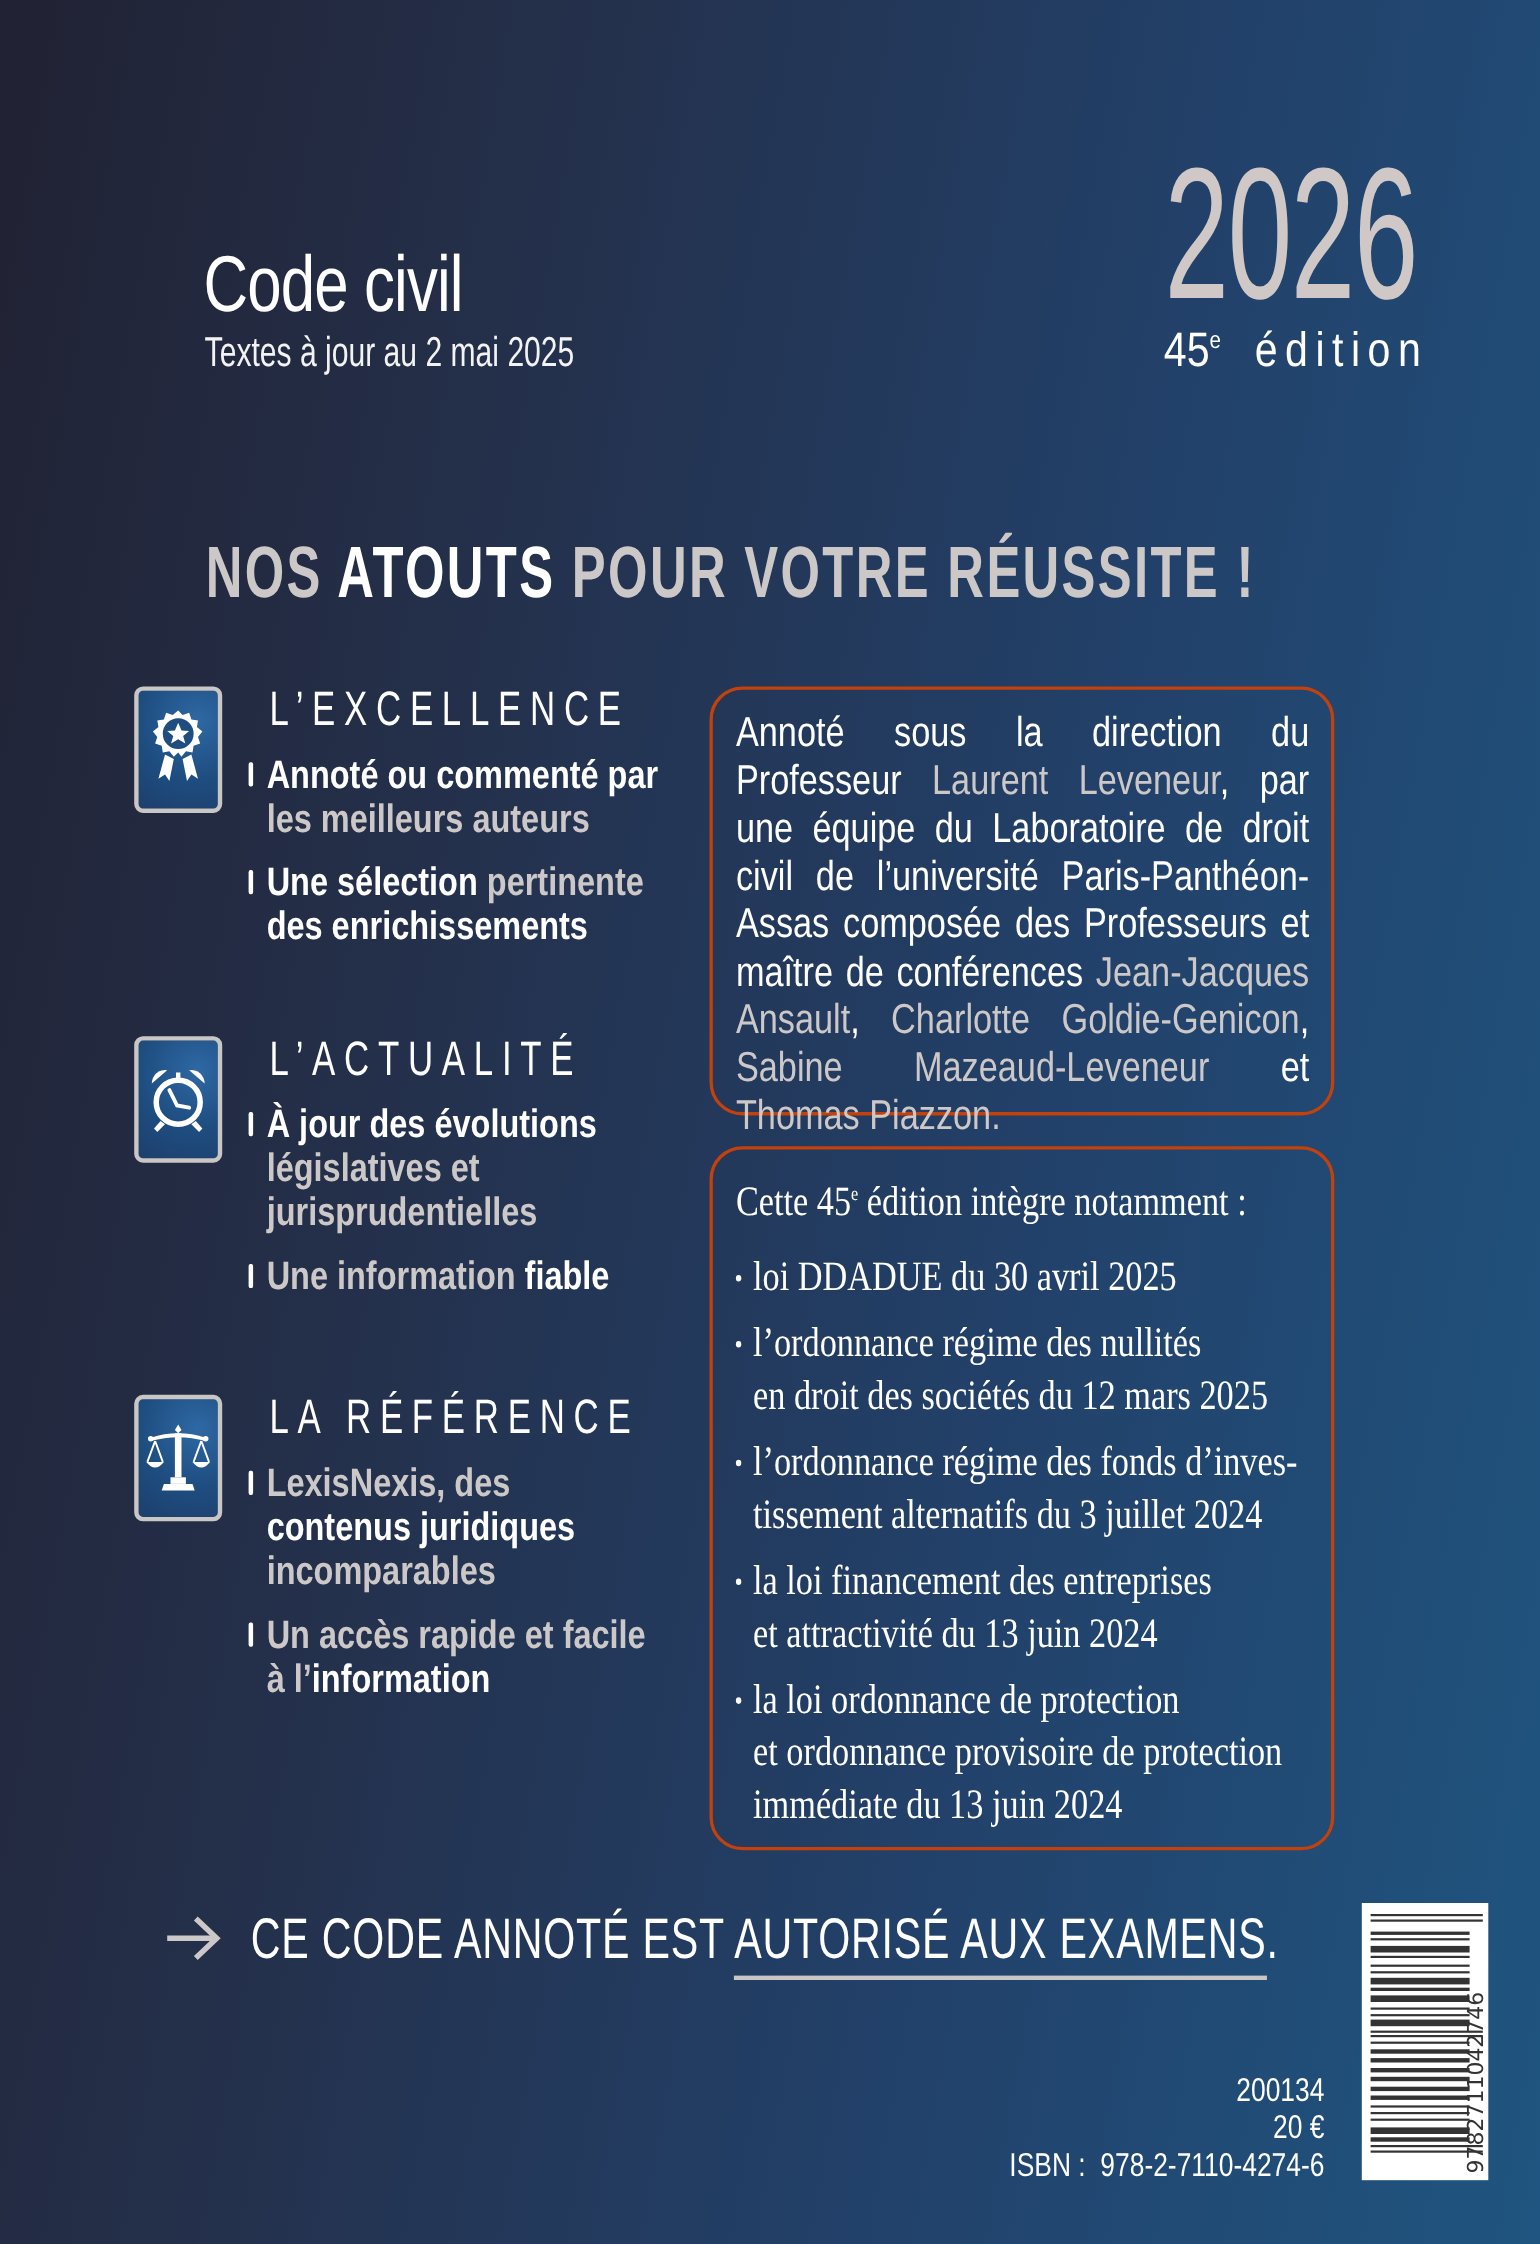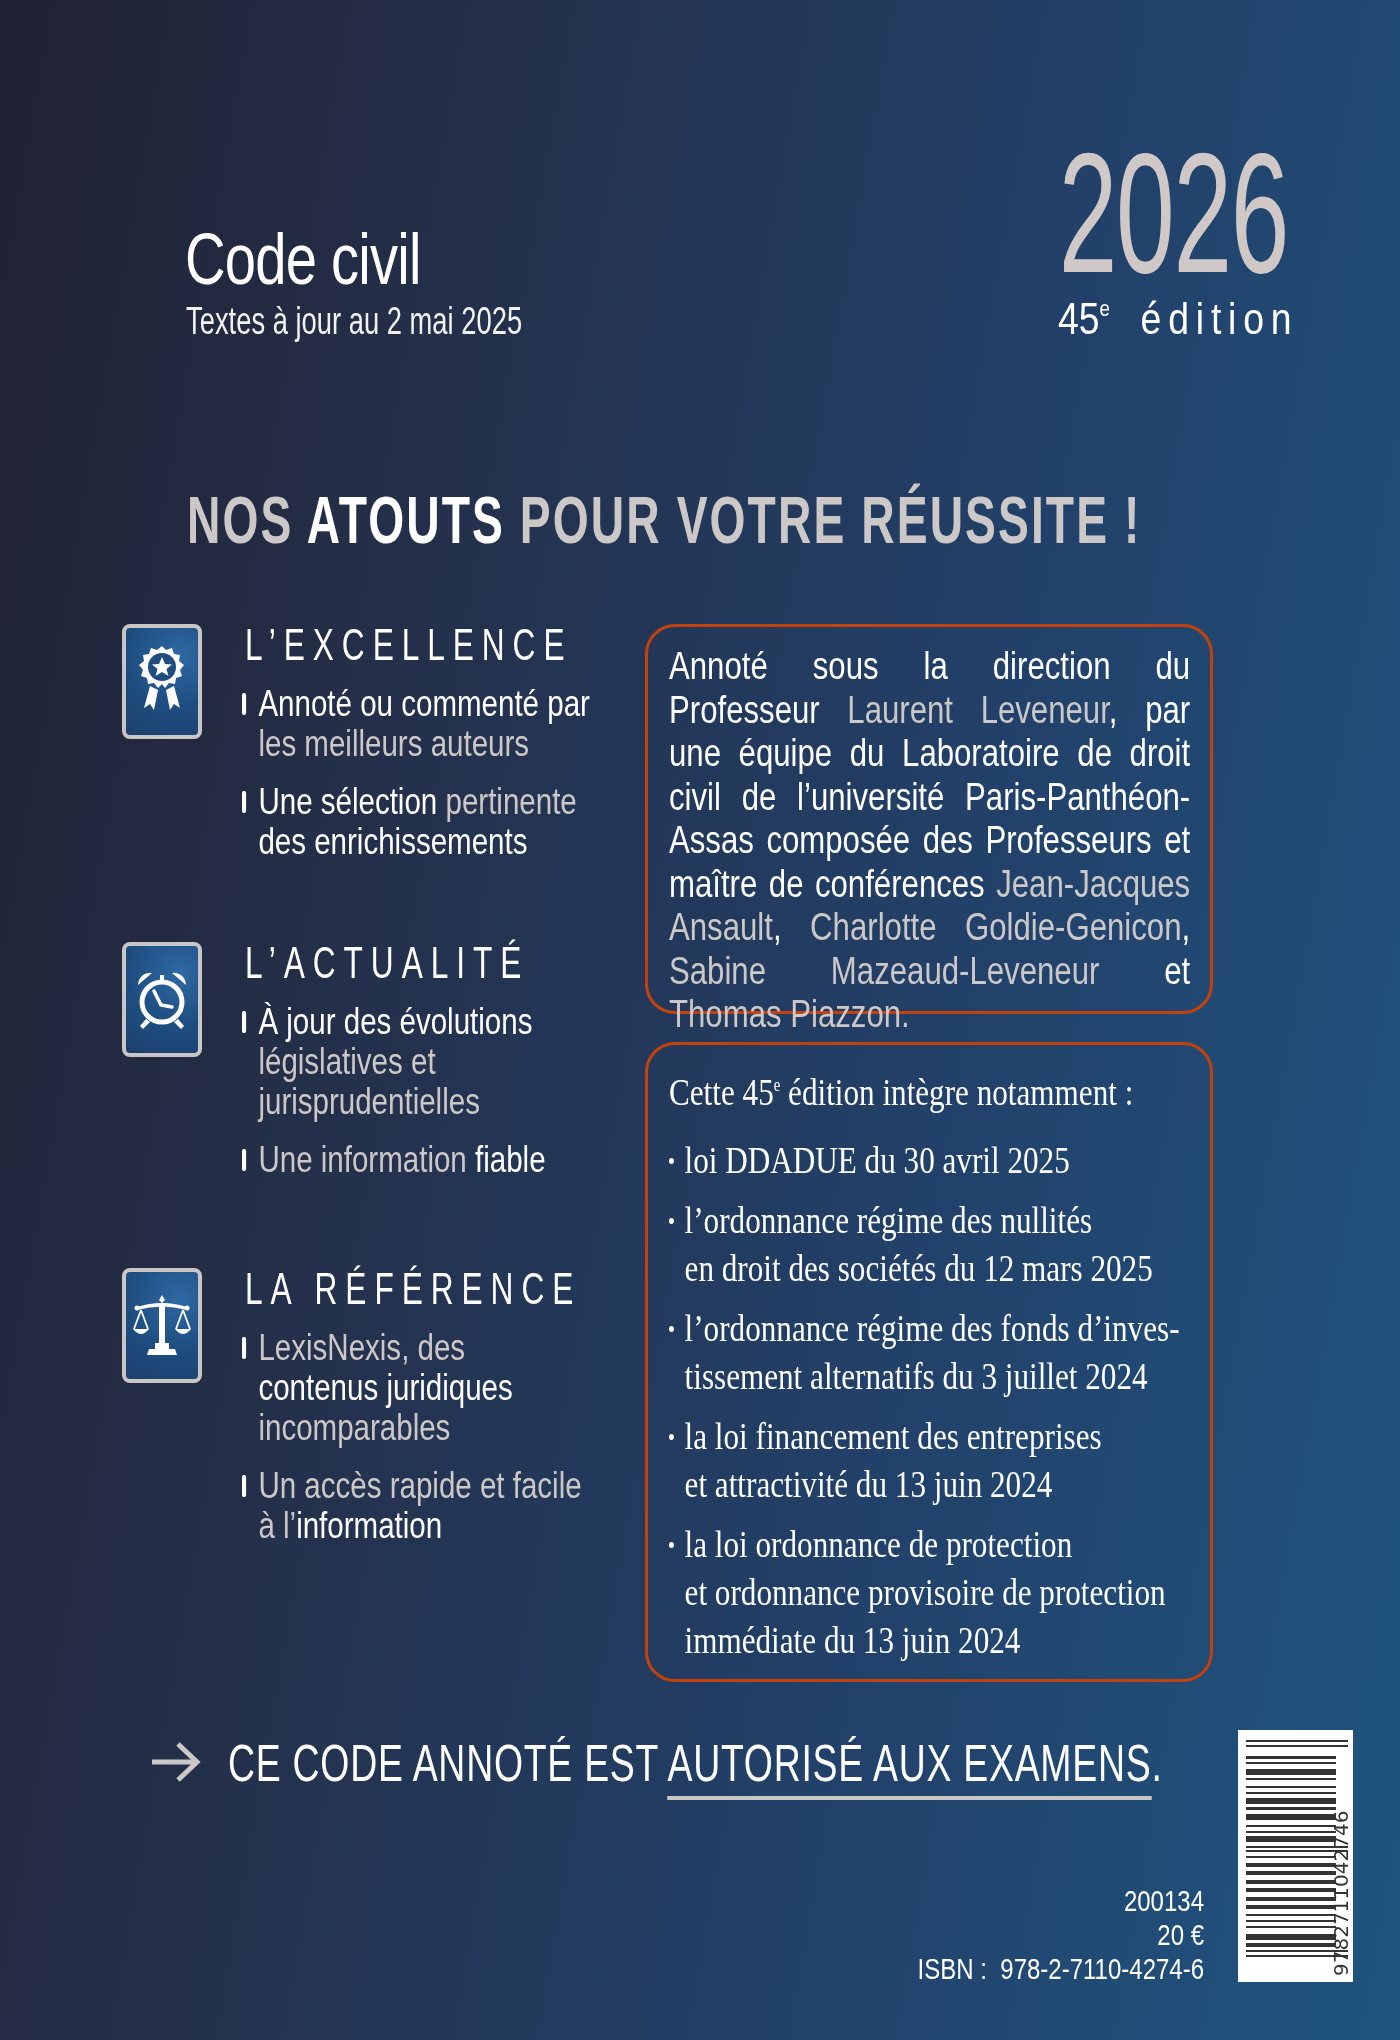--- a/index.html
+++ b/index.html
@@ -27,21 +27,21 @@
 
   
   .feature { position:absolute; left:120px; width:500px; }
   .ficon {
     position:absolute; left:2px; top:0; width:80px; height:115px; box-sizing:border-box;
     border:4px solid #c9c6c6; border-radius:8px;
     background: radial-gradient(circle at 75% 25%, #2e68a3 0%, #1e4d80 55%, #1d3f6d 100%);
     display:flex; align-items:center; justify-content:center;
   }
   .ftitle { position:absolute; left:125px; top:-4px; font-size:44px; letter-spacing:11px; white-space:nowrap; transform:scaleX(0.72); transform-origin:left top; }
-  .fitems { position:absolute; left:122px; top:60px; width:420px; }
+  .fitems { position:absolute; left:106px; top:60px; width:420px;font-weight:bold; }
   .fitem { position:relative; padding-left:20px; margin-bottom:18px; font-size:36px; line-height:40px; transform:scaleX(0.82); transform-origin:left top; width:120%; }
   .fitem .bar { position:absolute; left:0; top:9px; width:5px; height:22px; background:#ffffff; border-radius:2px; }
   .fitem .line { display:block; white-space:nowrap; }
 
   
   .box { position:absolute; left:645px; width:568px; box-sizing:border-box; border:3px solid #c2410c; border-radius:30px; }
   #box1 { top:624px; height:390px; padding:18px 20px 0 21px; }
   #box1 p { margin:0; font-size:38px; line-height:43.5px; text-align:justify; text-align-last:left; transform:scaleX(0.82); transform-origin:left top; width:122%; }
   #box2 { top:1042px; height:640px; padding:18px 20px 0 21px;font-family:Liberation Serif, serif; }
   #box2 .intro { font-size:38px; line-height:44px; white-space:nowrap; transform:scaleX(0.82); transform-origin:left top; }

